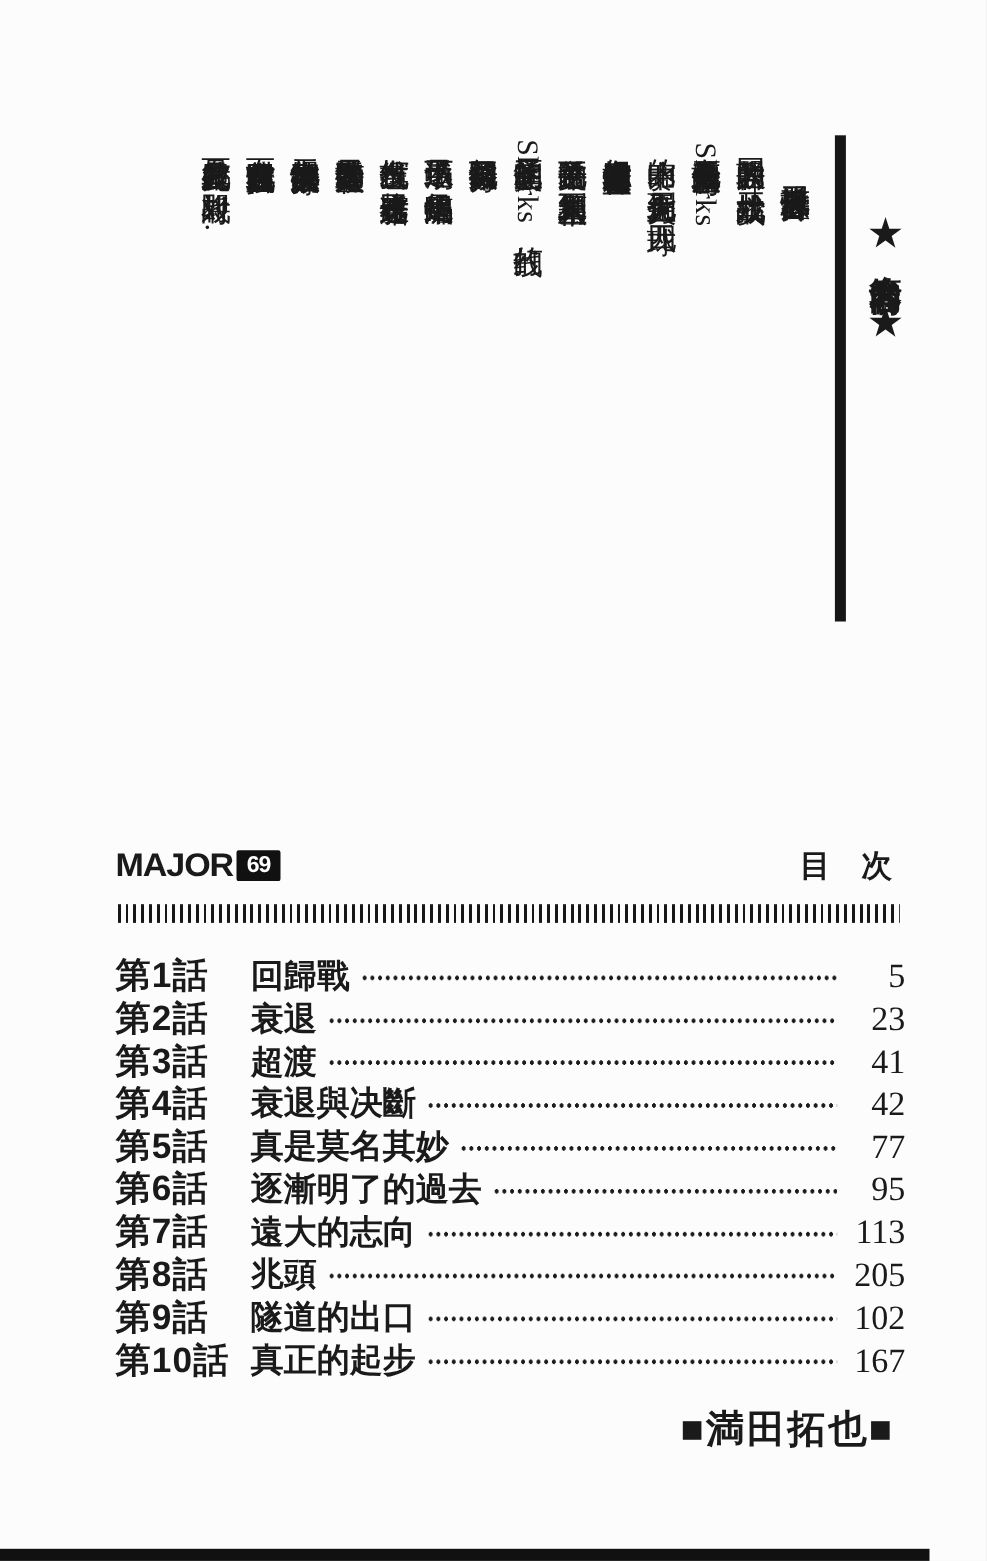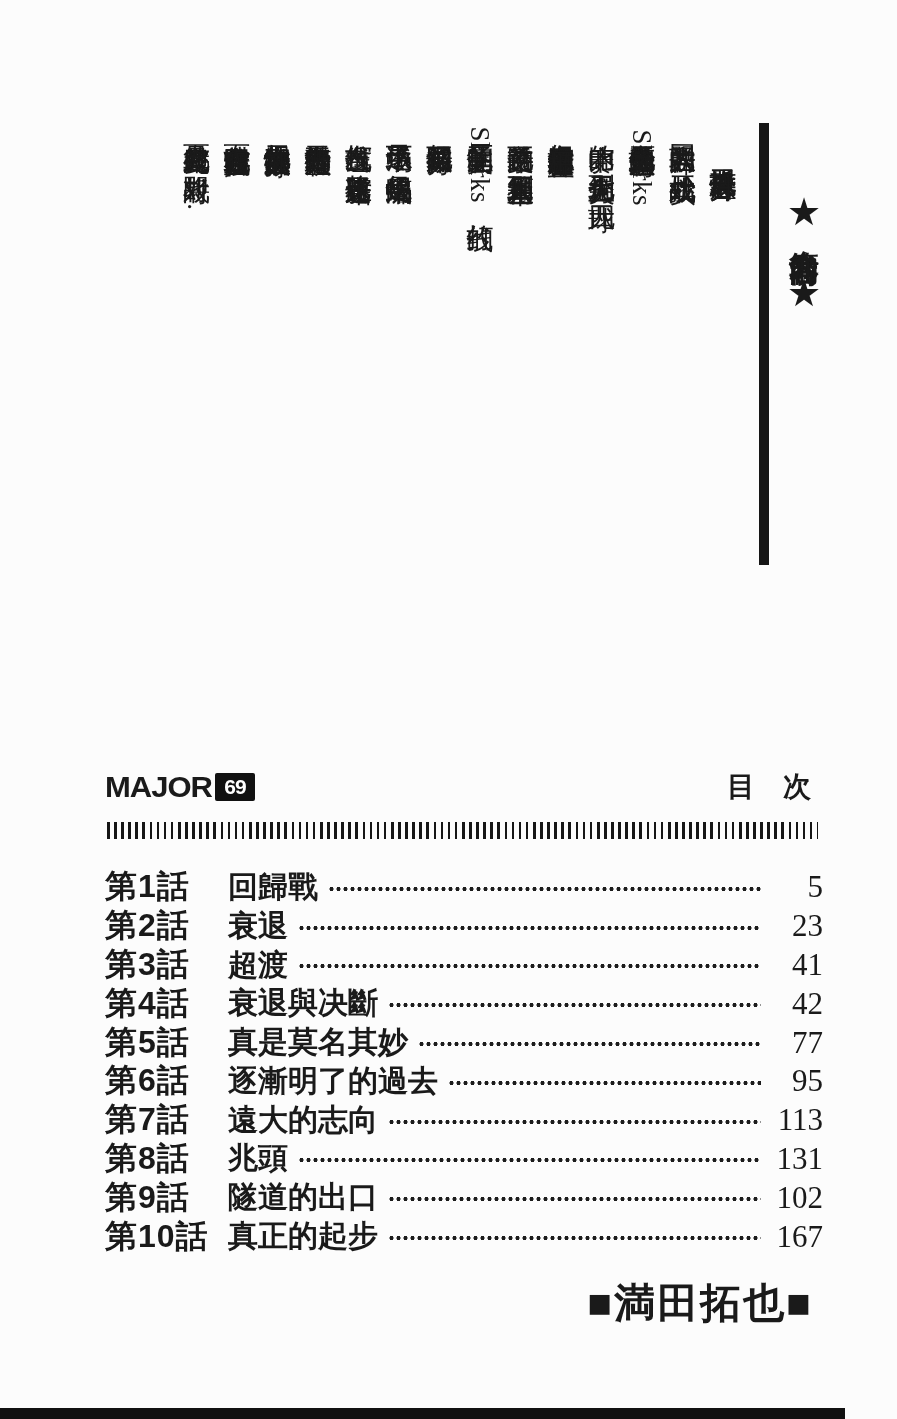--- a/index.html
+++ b/index.html
@@ -63,21 +63,21 @@
     flex:1 1 auto;height:6px;margin:3px 6px 0 10px;
     background:radial-gradient(circle 2.1px at 3.5px 3px,#1c1c1c 96%,transparent 100%) left center/7px 6px repeat-x;
   }
   .toc-page{
     flex:0 0 56px;min-width:56px;text-align:right;
     font-family:"Liberation Serif",serif;font-size:31px;
   }
   
   .author{
     position:absolute;top:1276px;right:84px;
-    font-weight:bold;font-size:41px;letter-spacing:2px;white-space:nowrap;
+    font-weight:bold;font-size:35px;letter-spacing:2px;white-space:nowrap;
   }
   
   .bottom-bar{
     position:absolute;left:0;top:1408px;width:845px;height:11px;background:#111;
   }
 </style>
 </head>
 <body>
 
 <div class="page">
@@ -151,21 +151,21 @@
     <div class="toc-row">
       <span class="toc-chapter">第7話</span>
       <span class="toc-title">遠大的志向</span>
       <span class="toc-leader"></span>
       <span class="toc-page">113</span>
     </div>
     <div class="toc-row">
       <span class="toc-chapter">第8話</span>
       <span class="toc-title">兆頭</span>
       <span class="toc-leader"></span>
-      <span class="toc-page">131</span>
+      <span class="toc-page">205</span>
     </div>
     <div class="toc-row">
       <span class="toc-chapter">第9話</span>
       <span class="toc-title">隧道的出口</span>
       <span class="toc-leader"></span>
       <span class="toc-page">102</span>
     </div>
     <div class="toc-row">
       <span class="toc-chapter">第10話</span>
       <span class="toc-title">真正的起步</span>

